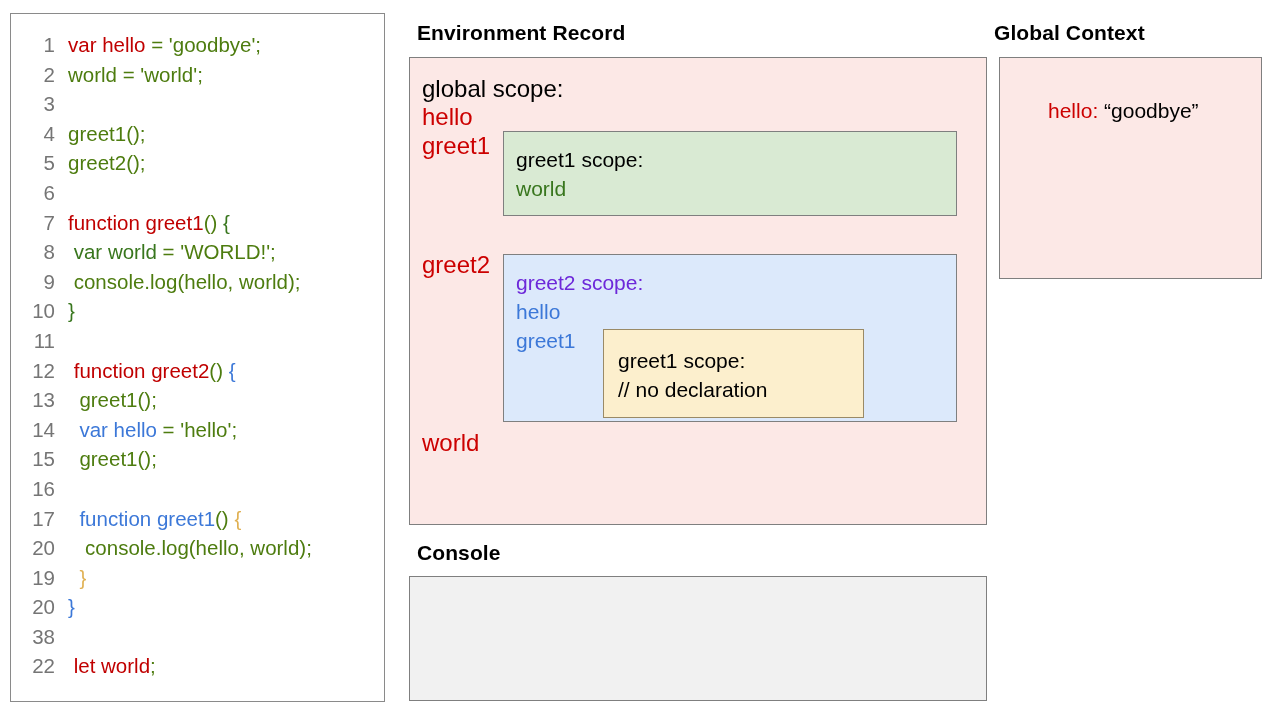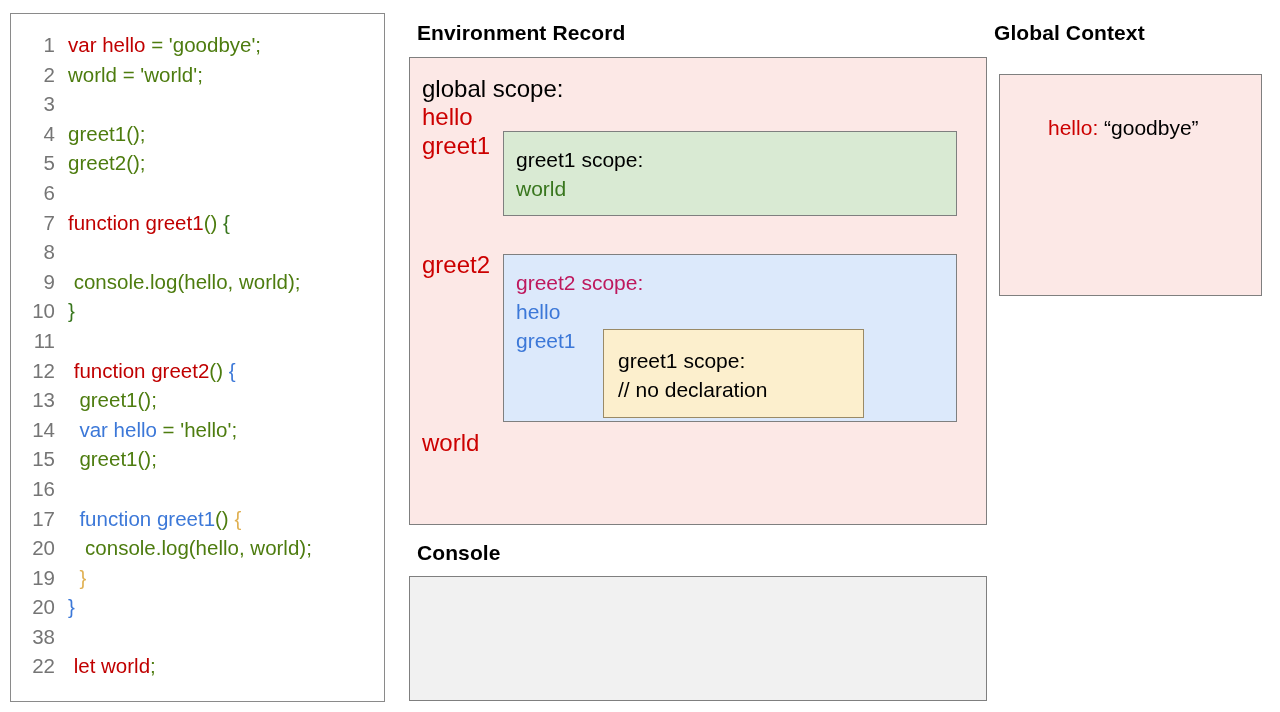--- a/index.html
+++ b/index.html
@@ -121,21 +121,21 @@
     position: absolute;
     left: 93px;
     top: 196px;
     width: 454px;
     height: 168px;
     box-sizing: border-box;
     border: 1px solid #7f7f7f;
     background: #dce9fb;
   }
   .greet2-box .scope-line { position: absolute; font-size: 21px; white-space: pre; }
-  #g2-head   { left: 12px; top: 16px; color:#be185d; }
+  #g2-head   { left: 12px; top: 16px; color:#6d28d9; }
   #g2-hello  { left: 12px; top: 45px; color:#3c78d8; }
   #g2-greet1 { left: 12px; top: 74px; color:#3c78d8; }
 
   
   .greet1-inner-box {
     position: absolute;
     left: 99px;
     top: 74px;
     width: 261px;
     height: 89px;
@@ -171,21 +171,20 @@
   
   .global-panel {
     position: absolute;
     left: 999px;
     top: 57px;
     width: 263px;
     height: 222px;
     box-sizing: border-box;
     border: 1px solid #7f7f7f;
     background: #fce8e6;
-    margin-top: 17px;
   }
   .global-entry {
     position: absolute;
     left: 13px;
     top: 17px;
     font-size: 21px;
     white-space: pre;
   }
   .global-entry .gkey { color: #cc0000; }
   .global-entry .gval { color: #000000; }
@@ -197,21 +196,21 @@
 
   <div class="code-panel">
     <div class="code-lines" id="code-lines">
         <div class="code-line"><span class="ln">1</span><span class="code-text"><span class="tok-red">var hello</span><span class="tok-black"> = 'goodbye';</span></span></div>
         <div class="code-line"><span class="ln">2</span><span class="code-text"><span class="tok-black">world = 'world';</span></span></div>
         <div class="code-line"><span class="ln">3</span><span class="code-text"><span class="tok-black"></span></span></div>
         <div class="code-line"><span class="ln">4</span><span class="code-text"><span class="tok-black">greet1();</span></span></div>
         <div class="code-line"><span class="ln">5</span><span class="code-text"><span class="tok-black">greet2();</span></span></div>
         <div class="code-line"><span class="ln">6</span><span class="code-text"><span class="tok-black"></span></span></div>
         <div class="code-line"><span class="ln">7</span><span class="code-text"><span class="tok-red">function greet1</span><span class="tok-black">() </span><span class="tok-green">{</span></span></div>
-        <div class="code-line"><span class="ln">8</span></div>
+        <div class="code-line"><span class="ln">8</span><span class="code-text"><span class="tok-black"> </span><span class="tok-green">var world</span><span class="tok-black"> = 'WORLD!';</span></span></div>
         <div class="code-line"><span class="ln">9</span><span class="code-text"><span class="tok-black"> console.log(hello, world);</span></span></div>
         <div class="code-line"><span class="ln">10</span><span class="code-text"><span class="tok-green">}</span></span></div>
         <div class="code-line"><span class="ln">11</span><span class="code-text"><span class="tok-black"></span></span></div>
         <div class="code-line"><span class="ln">12</span><span class="code-text"><span class="tok-black"> </span><span class="tok-red">function greet2</span><span class="tok-black">() </span><span class="tok-blue">{</span></span></div>
         <div class="code-line"><span class="ln">13</span><span class="code-text"><span class="tok-black">  greet1();</span></span></div>
         <div class="code-line"><span class="ln">14</span><span class="code-text"><span class="tok-black">  </span><span class="tok-blue">var hello</span><span class="tok-black"> = 'hello';</span></span></div>
         <div class="code-line"><span class="ln">15</span><span class="code-text"><span class="tok-black">  greet1();</span></span></div>
         <div class="code-line"><span class="ln">16</span><span class="code-text"><span class="tok-black"></span></span></div>
         <div class="code-line"><span class="ln">17</span><span class="code-text"><span class="tok-black">  </span><span class="tok-blue">function greet1</span><span class="tok-black">() </span><span class="tok-tan">{</span></span></div>
         <div class="code-line"><span class="ln">20</span><span class="code-text"><span class="tok-black">   console.log(hello, world);</span></span></div>

